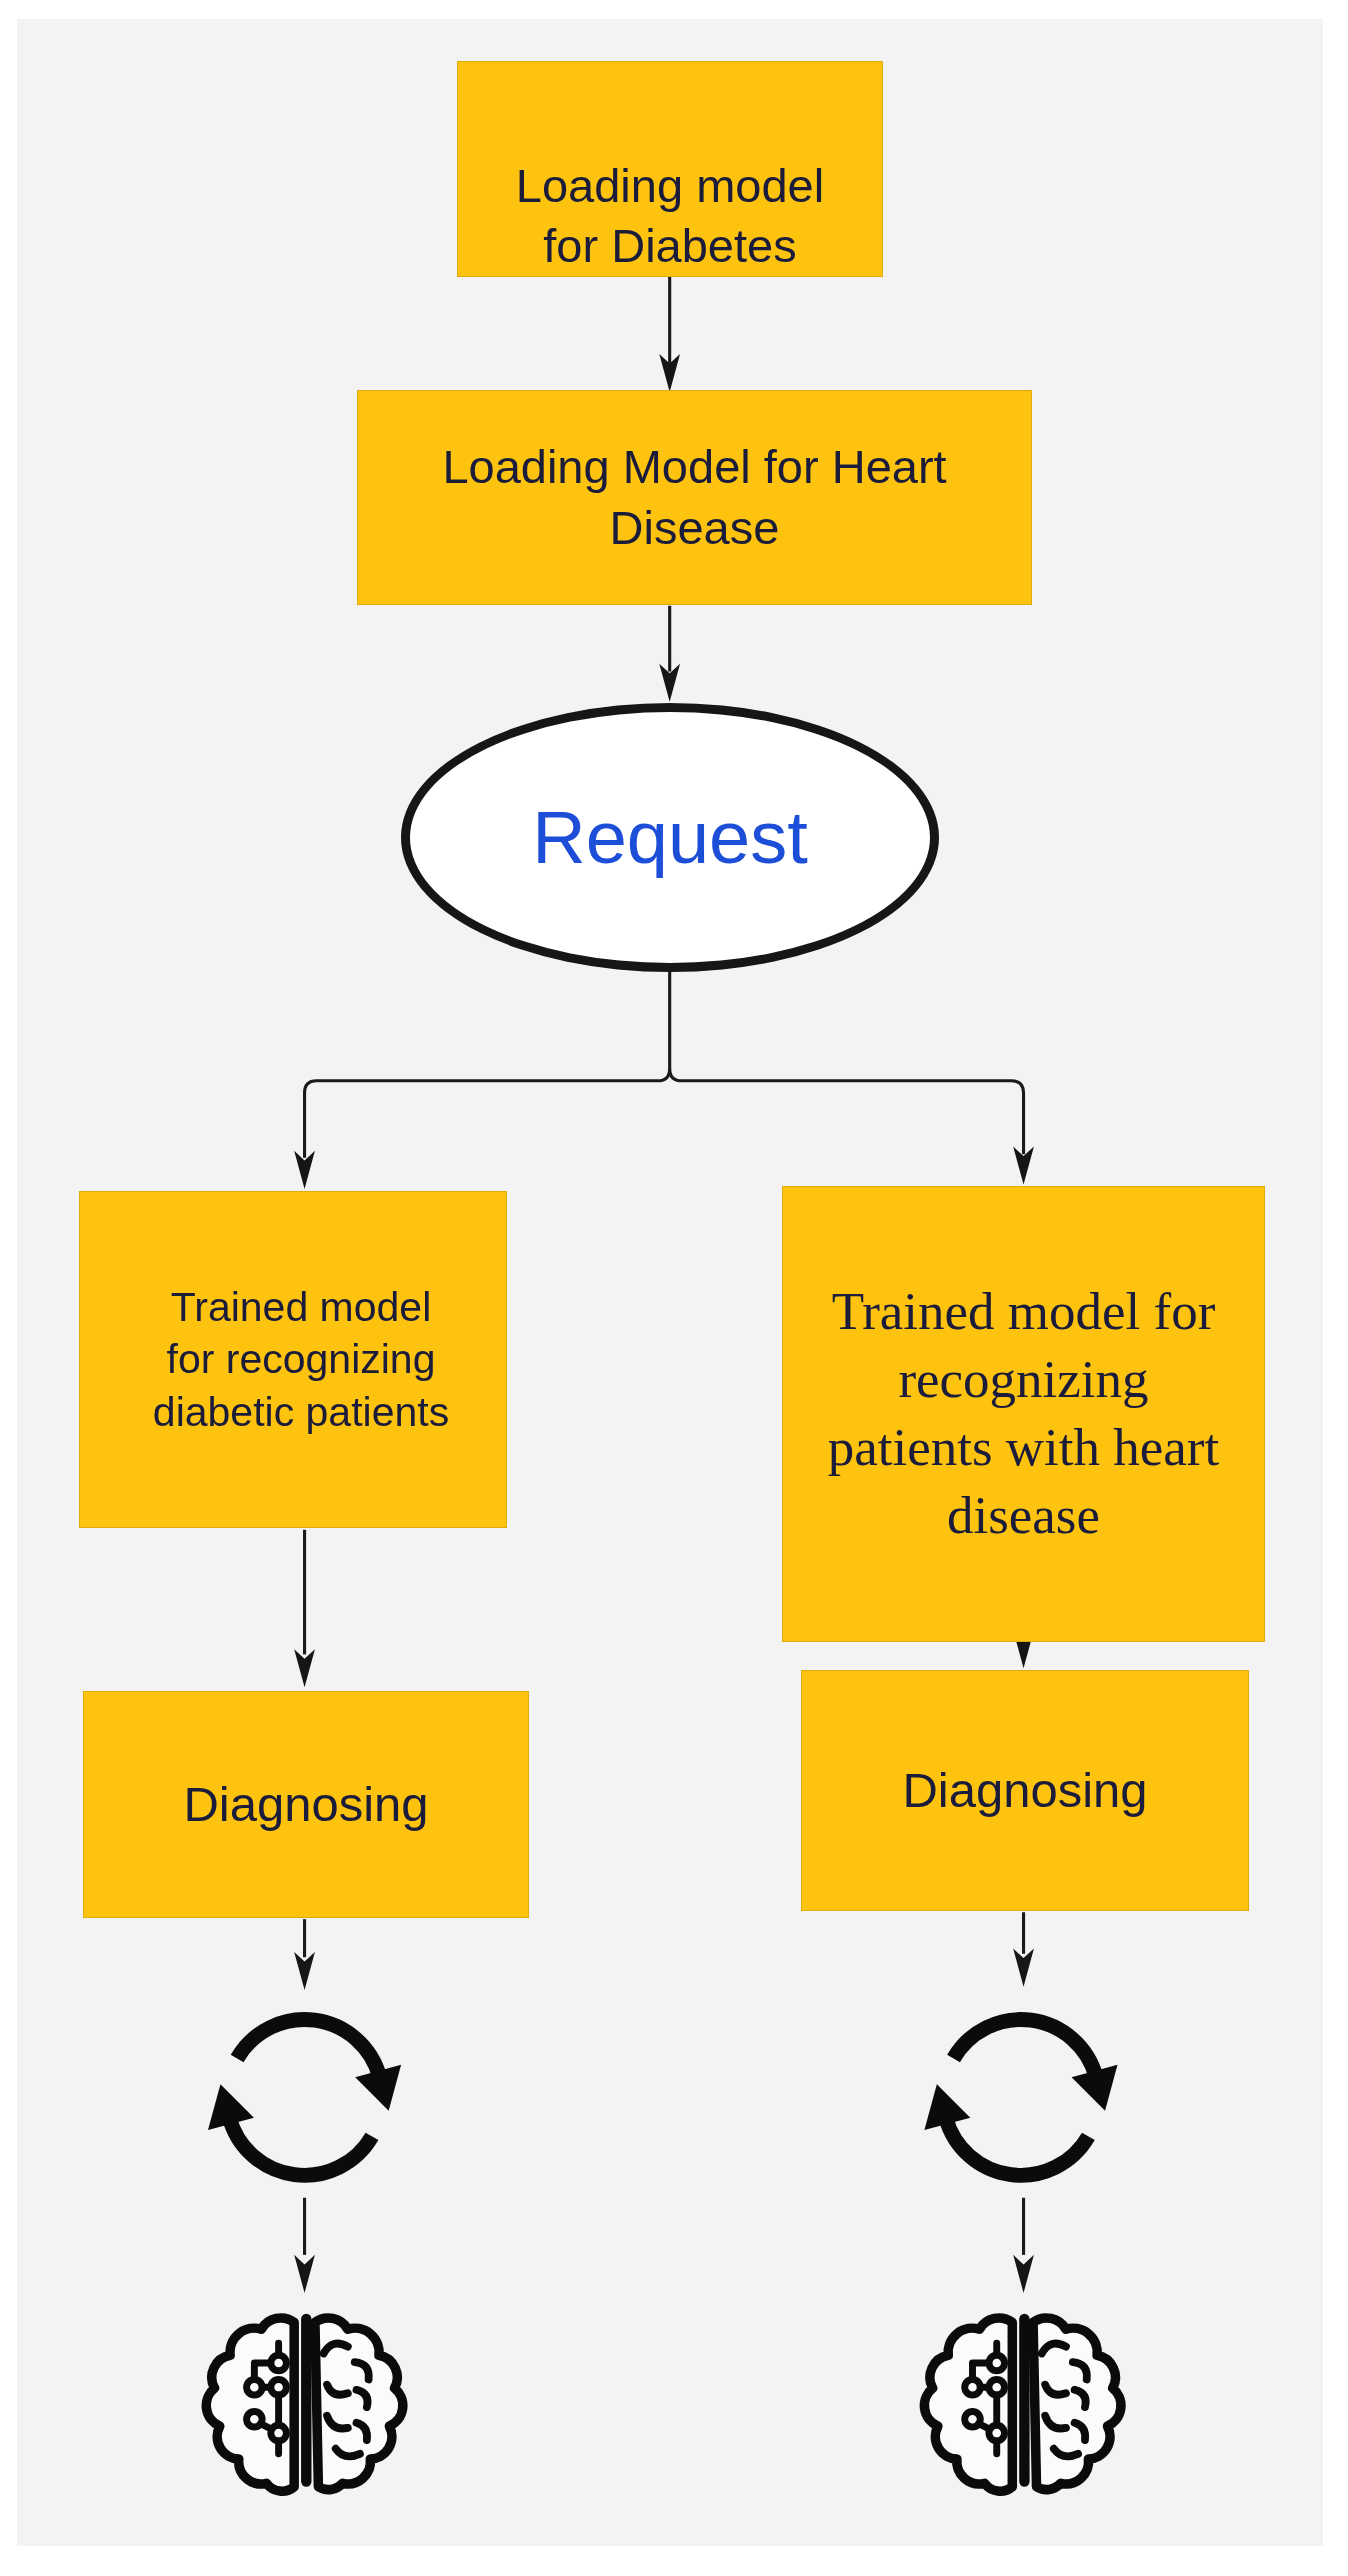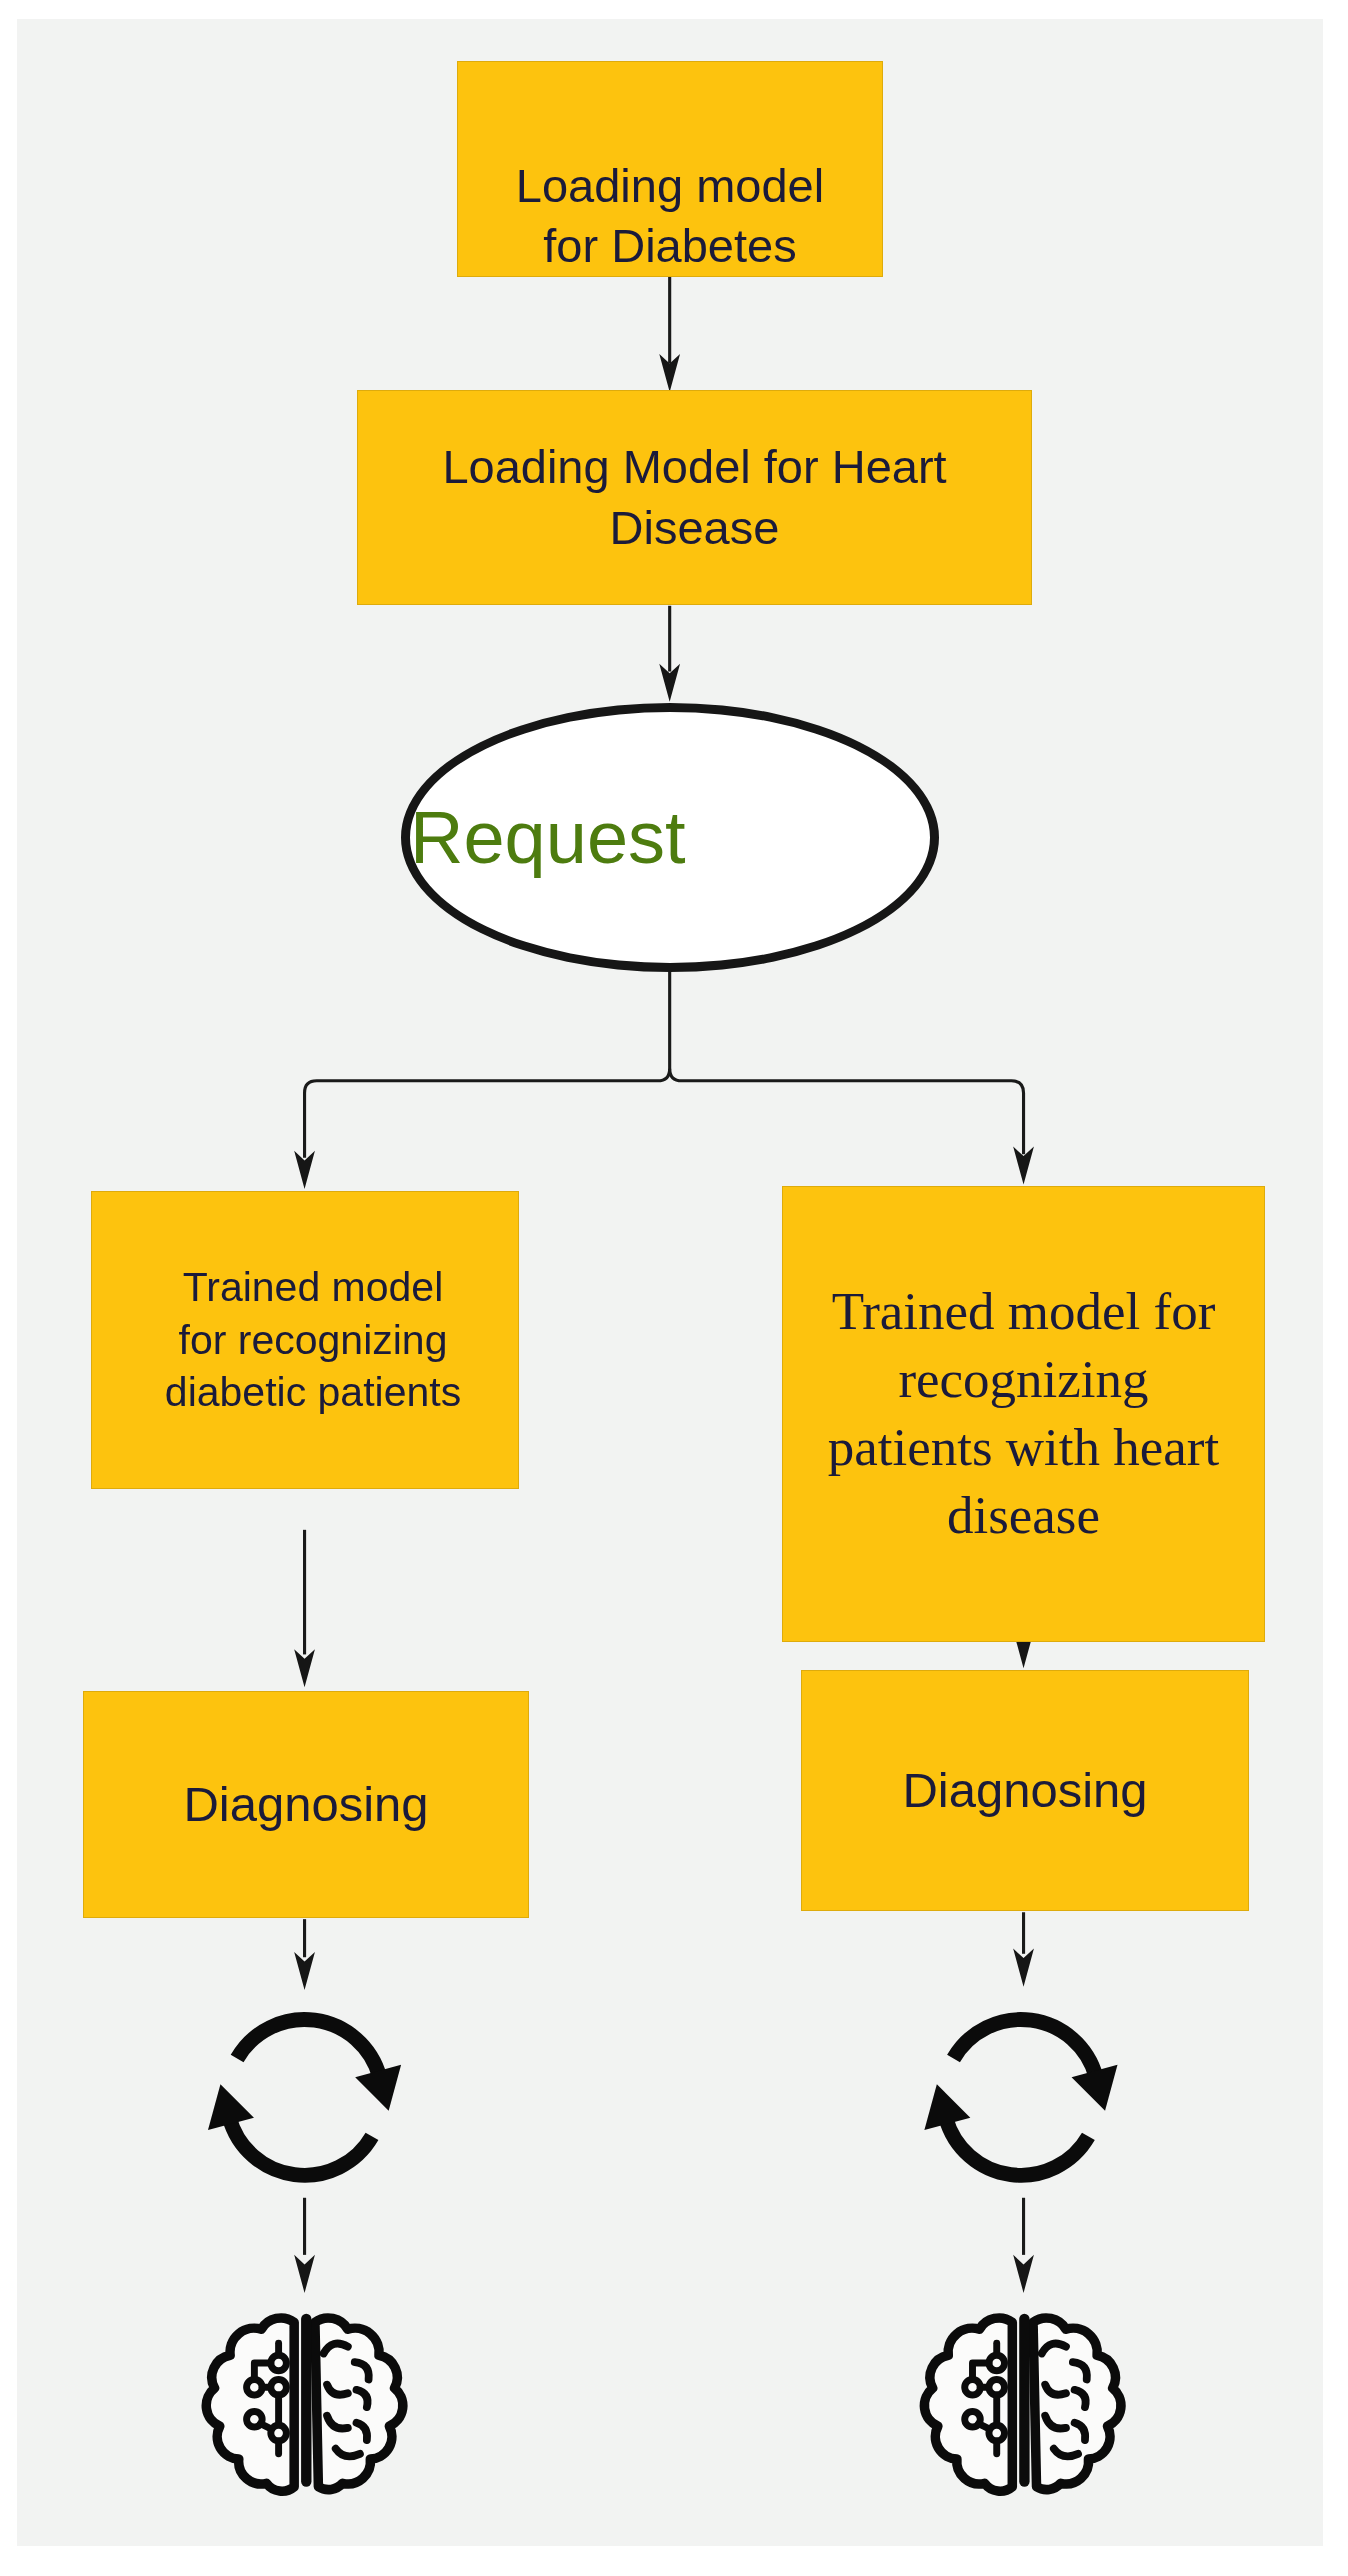--- a/index.html
+++ b/index.html
@@ -20,30 +20,30 @@
     background:#fdc30e;
     border:0.9px solid rgba(0,0,0,0.12);
     box-sizing:border-box;
     display:flex;align-items:center;justify-content:center;
     text-align:center;
     color:#1b1b3a;
   }
   .node span{white-space:pre-line;display:block;line-height:1.28;}
   .node-loading-diabetes {left:457px;top:61px;  width:426px;height:216px;font-size:47px;align-items:flex-end;}
   .node-loading-heart    {left:357px;top:390px; width:675px;height:215px;font-size:47px;}
-  .node-trained-diabetic {left:91px;top:1191px;width:428px;height:298px;font-size:41px;padding-left:16px;}
+  .node-trained-diabetic {left:79px;top:1191px;width:428px;height:337px;font-size:41px;padding-left:16px;}
   .node-trained-heart    {left:782px;top:1186px;width:483px;height:456px;font-size:53px;font-family:Liberation Serif, serif;}
   .node-diagnosing-left  {left:83px; top:1691px;width:446px;height:227px;font-size:49px;}
   .node-diagnosing-right {left:801px;top:1670px;width:448px;height:241px;font-size:49px;}
   .node-request{
     position:absolute;left:401px;top:703px;width:538px;height:269px;
     background:#ffffff;border:9.5px solid #161616;border-radius:50%;
     box-sizing:border-box;
-    display:flex;align-items:center;
-    font-size:74px;color:#4d7c0f;
+    display:flex;align-items:center;justify-content:center;
+    font-size:74px;color:#1d4ed8;
   }
 </style>
 </head>
 <body>
 
 <div class="stage">
   <div class="panel"></div>
 
   <svg class="wires" viewBox="0 0 1558 2977">
     <defs>

